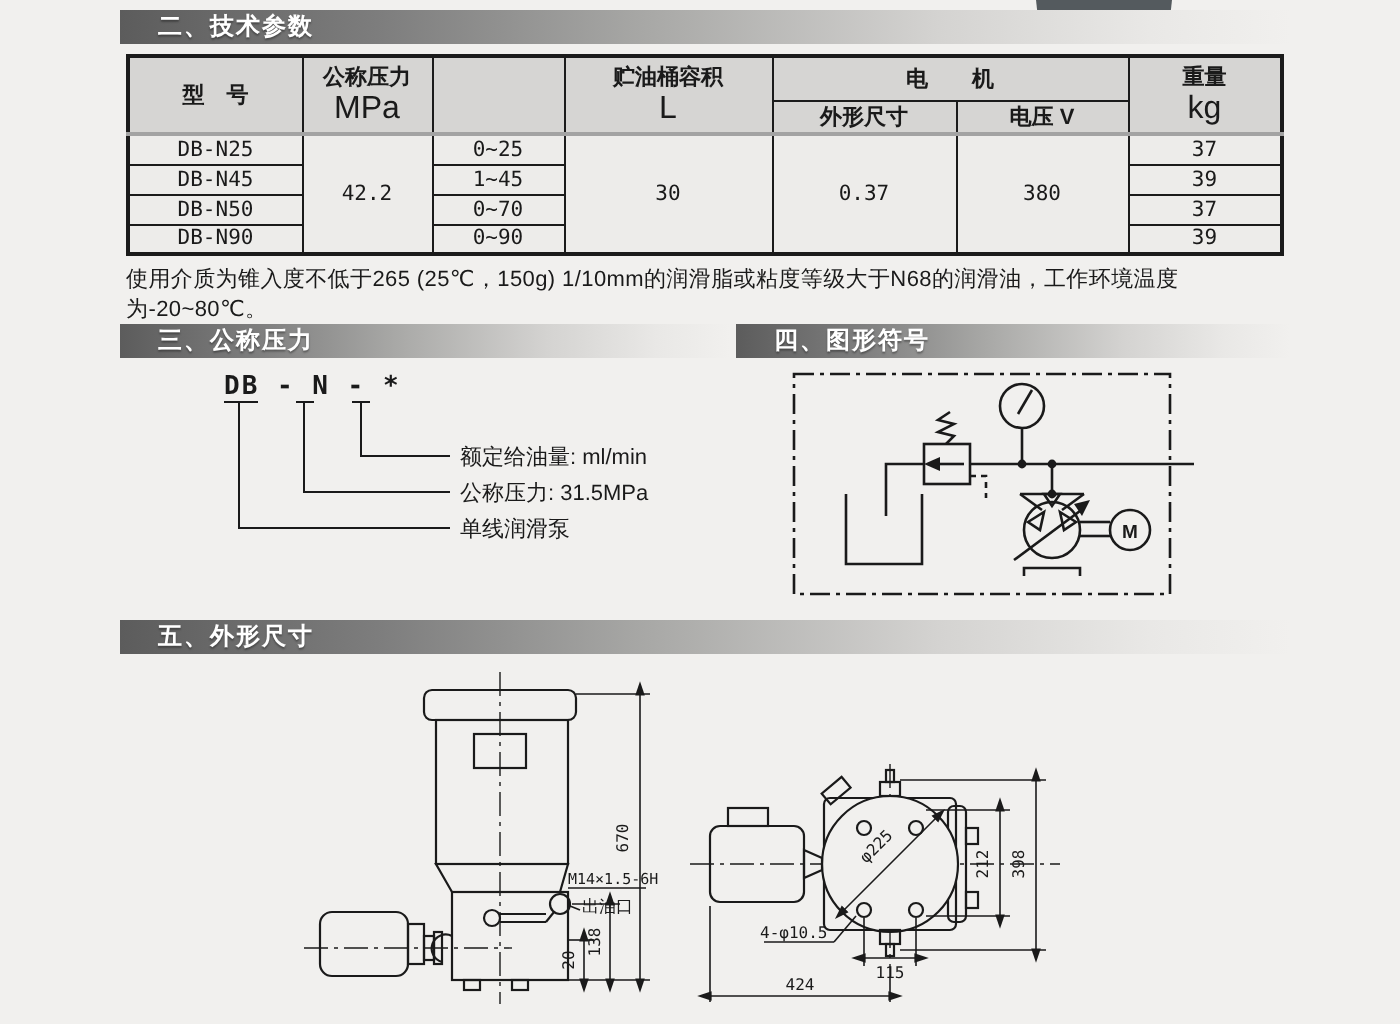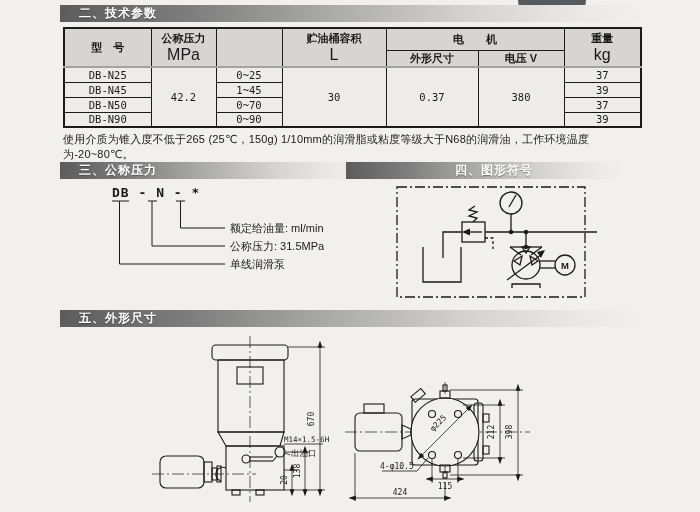--- a/index.html
+++ b/index.html
@@ -105,21 +105,21 @@
     <td>0~90</td>
     <td>39</td>
   </tr>
 </tbody>
   </table>
 
 <div class="abs note" style="left:63px;top:132px;width:580px;">使用介质为锥入度不低于265 (25℃，150g) 1/10mm的润滑脂或粘度等级大于N68的润滑油，工作环境温度为-20~80℃。</div>
 
 <div class="abs secbar" style="left:60px;top:162px;width:305px;">三、公称压力</div>
 
-<div class="abs secbar" style="left:346px;top:162px;width:277px;text-align:center;">四、图形符号</div>
+<div class="abs secbar" style="left:368px;top:162px;width:277px;">四、图形符号</div>
 
 <svg class="abs" style="left:60px;top:182px;" width="320" height="95" viewBox="0 0 320 95">
   <g stroke="#1a1a1a" stroke-width="1" fill="none">
     <path d="M52,19 H69 M88,19 H97 M116,19 H125"></path>
     <path d="M59.5,19 V82 H165"></path>
     <path d="M92,19 V64 H165"></path>
     <path d="M120.5,19 V46 H165"></path>
   </g>
   <text x="52" y="15" font-size="13" font-weight="bold" font-family="DejaVu Sans Mono, monospace" letter-spacing="1">DB - N - *</text>
   <text x="170" y="50" font-size="11">额定给油量: ml/min</text>

